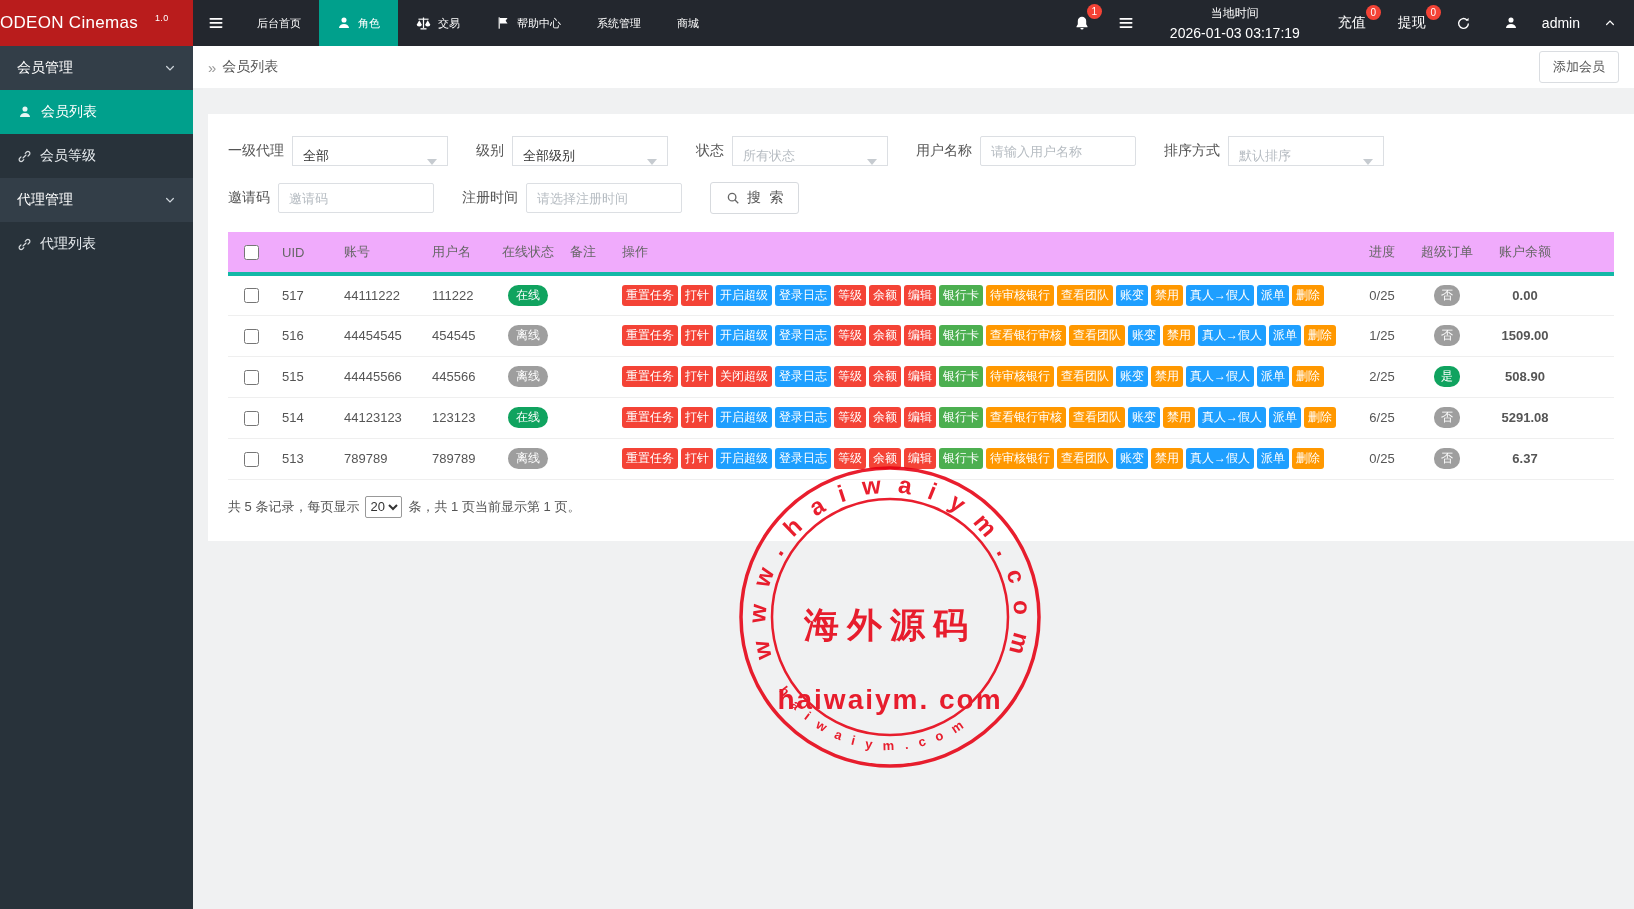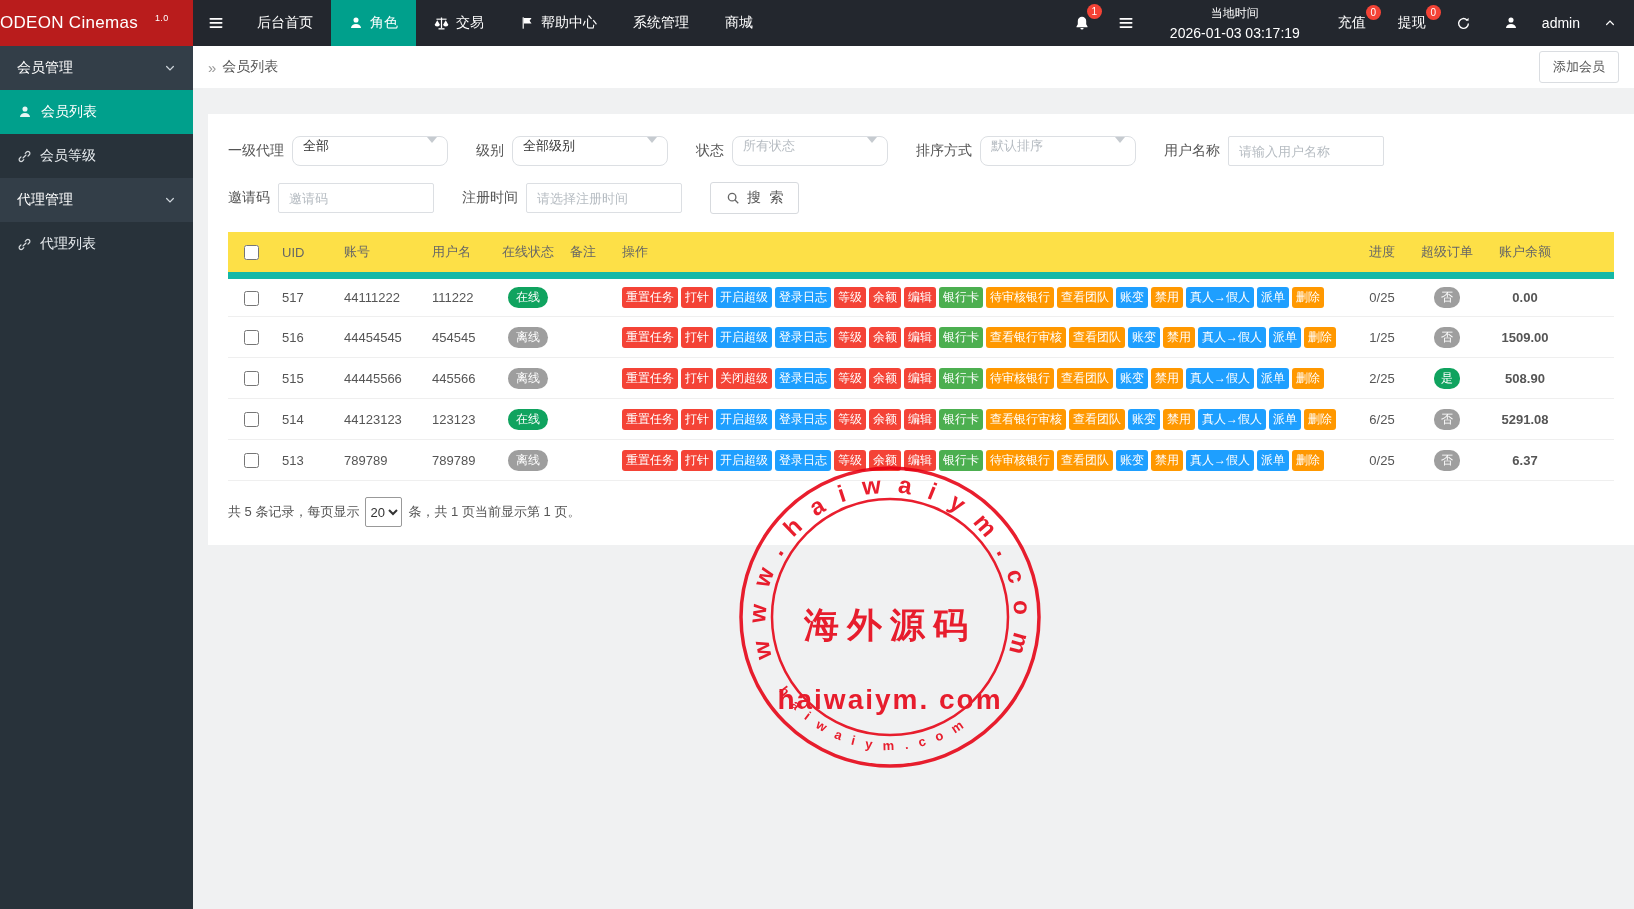--- a/index.html
+++ b/index.html
@@ -14,21 +14,21 @@
   }
   .icon svg{display:block}
   
   .topbar{position:absolute;top:0;left:0;right:0;height:46px;background:#23272e;
     display:flex;align-items:stretch;color:#fff;z-index:10}
   .logo{flex:0 0 193px;background:#b91c1c;display:flex;align-items:center;justify-content:flex-start;
     font-size:17px;font-weight:400;letter-spacing:.3px}
   .logo sup{font-size:9px;margin-left:17px;vertical-align:super;transform:translateY(-5px)}
   .menu-toggle{width:46px;display:flex;align-items:center;justify-content:center;cursor:pointer}
   .nav{display:flex;align-items:stretch}
-  .nav-item{display:flex;align-items:center;gap:7px;padding:11px 18px;font-size:14px;cursor:pointer;white-space:nowrap}
+  .nav-item{display:flex;align-items:center;gap:7px;padding:11px 18px;font-size:11px;cursor:pointer;white-space:nowrap}
   .nav-item.active{background:var(--accent)}
   .tb-right{margin-left:auto;display:flex;align-items:stretch}
   .tb-btn{position:relative;width:44px;display:flex;align-items:center;justify-content:center;cursor:pointer}
   .num-badge{position:absolute;top:4px;right:2px;min-width:15px;height:15px;line-height:15px;
     border-radius:8px;background:var(--badge);color:#fff;font-size:10px;text-align:center;padding:0 3px}
   .time{display:flex;flex-direction:column;align-items:center;justify-content:center;padding:0 22px;gap:3px}
   .time .t1{font-size:12px}
   .time .t2{font-size:14px}
   .tb-link{position:relative;display:flex;align-items:center;padding:0 16px;font-size:14px;cursor:pointer}
   .tb-link .num-badge{top:5px;right:1px}
@@ -48,55 +48,55 @@
   .crumb{display:flex;align-items:center;gap:6px;font-size:14px;color:#555}
   .crumb .chevs{color:#999;font-size:15px}
   .add-btn{background:#fff;border:1px solid #dadde1;border-radius:3px;color:#555;font-size:13px;
     padding:6px 13px;cursor:pointer;font-family:inherit}
   .panel{margin:26px 0 0 15px;background:#fff;padding:14px 20px 18px;min-height:427px}
   
   .filter-row{display:flex;align-items:center;gap:28px;margin:8px 0 6px}
   .filter-row + .filter-row{margin-top:16px;margin-bottom:14px}
   .filter-group{display:flex;align-items:center}
   .f-label{font-size:14px;color:#555;margin-right:8px;white-space:nowrap}
-  .f-select{width:156px;height:30px;border:1px solid #dcdfe3;border-radius:8px;background:#fff;
-    display:flex;align-items:flex-start;justify-content:space-between;padding:0 10px;font-size:13px;color:#333;cursor:pointer}
+  .f-select{width:156px;height:30px;border:1px solid #dcdfe3;border-radius:0;background:#fff;
+    display:flex;align-items:flex-end;justify-content:space-between;padding:0 10px;font-size:13px;color:#333;cursor:pointer}
   .f-select .ph{color:#b6bcc2}
   .caret{width:0;height:0;border-left:5px solid transparent;border-right:5px solid transparent;border-top:6px solid #c6cbd0}
   .f-input{width:156px;height:30px;border:1px solid #dcdfe3;border-radius:2px;padding:0 10px;
     font-size:13px;color:#333;font-family:inherit;outline:none}
   .f-input::placeholder{color:#b6bcc2}
   .search-btn{height:32px;display:flex;align-items:center;gap:7px;border:1px solid #d7dade;background:#fff;
     border-radius:3px;padding:0 15px;font-size:14px;color:#555;cursor:pointer;font-family:Liberation Mono, monospace}
   .search-btn .icon{color:#666}
   
   .table-wrap{overflow:hidden;margin-top:18px}
   .grid{border-collapse:collapse;table-layout:fixed;width:1430px}
-  .grid th{background:#fde047;font-weight:400;color:#666;font-size:13px;text-align:left;
-    padding:11px 8px;border-bottom:7px solid #14b8a6;white-space:nowrap}
+  .grid th{background:#f0abfc;font-weight:400;color:#666;font-size:13px;text-align:left;
+    padding:11px 8px;border-bottom:4px solid #14b8a6;white-space:nowrap}
   .grid td{font-size:13px;color:#555;padding:8px 8px;border-bottom:1px solid #efefef;white-space:nowrap;height:41px}
   .col-check{text-align:center !important}
   .col-center{text-align:center !important}
   .grid input[type=checkbox]{width:15px;height:15px;margin:0;vertical-align:middle;cursor:pointer}
   .status{display:inline-block;min-width:36px;padding:2px 8px;border-radius:11px;color:#fff;font-size:12px;text-align:center}
   .status.on{background:var(--online)}
   .status.off{background:var(--offline)}
   .act{display:inline-block;padding:3px 4px;border-radius:3px;color:#fff;font-size:12px;
     margin-right:3px;cursor:pointer;line-height:1.25;text-decoration:none}
   .act.red{background:var(--red)}
   .act.blue{background:var(--blue)}
   .act.green{background:var(--green)}
   .act.orange{background:var(--orange)}
   .super{display:inline-block;min-width:20px;padding:2px 7px;border-radius:10px;color:#fff;font-size:12px;text-align:center}
   .super.on{background:var(--online)}
   .super.off{background:var(--offline)}
   .balance{color:var(--red);font-weight:700}
   
   .pagination{display:flex;align-items:center;gap:6px;margin-top:16px;font-size:13px;color:#555}
-  .page-size{height:30px;border:1px solid #999;border-radius:2px;font-size:13px;font-family:inherit;color:#333;background:#fff}
+  .page-size{height:22px;border:1px solid #999;border-radius:2px;font-size:13px;font-family:inherit;color:#333;background:#fff}
   
   .watermark{position:absolute;left:725px;top:452px;width:330px;height:330px;z-index:30;
     pointer-events:none;opacity:.88;color:var(--stamp)}
   .watermark svg circle{stroke:var(--stamp)}
   .watermark svg text{fill:var(--stamp)}
 </style>
 </head>
 <body>
 
 <header class="topbar">
@@ -286,29 +286,29 @@
           </div>
         </div>
         <div class="filter-group">
           <span class="f-label">状态</span>
           <div class="f-select">
             <span class="ph">所有状态</span>
             <i class="caret"></i>
           </div>
         </div>
         <div class="filter-group">
+          <span class="f-label">用户名称</span>
+          <input class="f-input" type="text" placeholder="请输入用户名称" style="">
+        </div>
+        <div class="filter-group">
           <span class="f-label">排序方式</span>
           <div class="f-select">
             <span class="ph">默认排序</span>
             <i class="caret"></i>
           </div>
-        </div>
-        <div class="filter-group">
-          <span class="f-label">用户名称</span>
-          <input class="f-input" type="text" placeholder="请输入用户名称" style="">
         </div>
       </div>
     <div class="filter-row" id="frow2">
         <div class="filter-group">
           <span class="f-label">邀请码</span>
           <input class="f-input" type="text" placeholder="邀请码" style="">
         </div>
         <div class="filter-group">
           <span class="f-label">注册时间</span>
           <input class="f-input" type="text" placeholder="请选择注册时间" style="">

